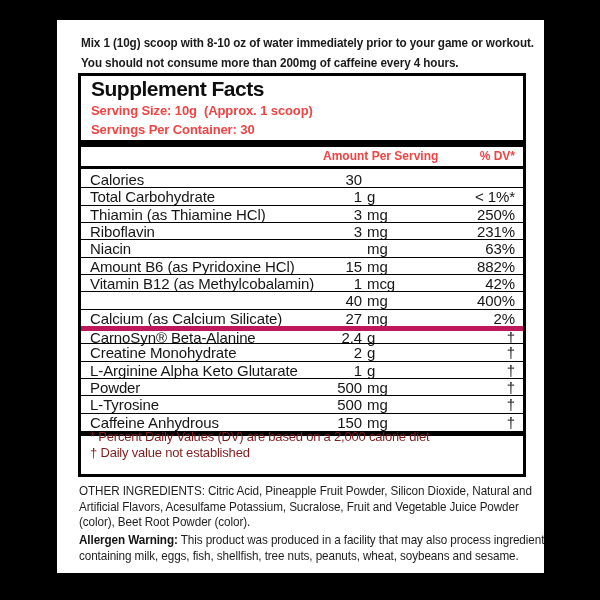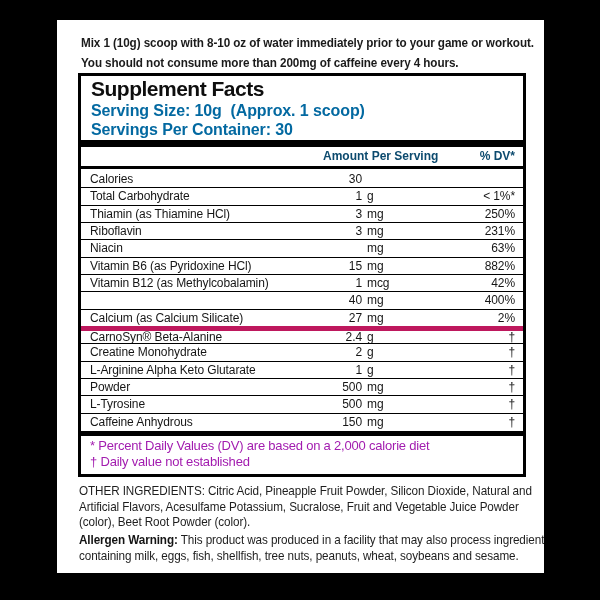--- a/index.html
+++ b/index.html
@@ -26,44 +26,44 @@
   .facts-box{
     position:absolute;left:21px;top:53px;width:448px;height:404px;
     border:3px solid #000;box-sizing:border-box;background:#fff;padding-left:31px;
   }
   .sf-title{
     position:absolute;left:10px;top:1px;
     font-size:21px;font-weight:700;letter-spacing:-0.5px;line-height:23px;color:#0e0e0e;
   }
   .sf-serving{
     position:absolute;left:10px;top:25px;
-    font-size:16px;font-weight:700;line-height:19px;letter-spacing:-0.1px;color:#0369a1;
+    font-size:13px;font-weight:700;line-height:19px;letter-spacing:-0.1px;color:#ef4444;
   }
   .bar{position:absolute;left:0;right:0;background:#000;}
   .bar-thick-top{top:64px;height:7px;}
   .bar-mid{top:90px;height:3px;}
   .bar-bottom{top:355px;height:5px;}
 
   .t-header{position:absolute;left:0;right:0;top:71px;height:19px;
-    font-size:12px;font-weight:700;color:#0c4a6e;}
+    font-size:12px;font-weight:700;color:#ef4444;}
   .th-amount{position:absolute;left:242px;top:2px;white-space:nowrap;}
   .th-dv{position:absolute;right:8px;top:2px;white-space:nowrap;}
 
   .t-rows{position:absolute;left:0;right:0;top:94px;}
   .t-row{position:relative;height:17.33px;box-sizing:border-box;
-    border-top:1.5px solid #000;font-size:12px;color:#161616;letter-spacing:-0.1px;}
+    border-top:1.5px solid #000;font-size:15px;color:#161616;letter-spacing:-0.1px;}
   .t-row.first{border-top:none;}
   .t-row.thick{border-top:5px solid #be185d;}
   .t-lbl{position:absolute;left:9px;top:50%;transform:translateY(-50%);white-space:nowrap;}
   .t-num{position:absolute;left:0;width:281px;text-align:right;top:50%;transform:translateY(-50%);white-space:nowrap;}
   .t-unit{position:absolute;left:286px;top:50%;transform:translateY(-50%);white-space:nowrap;}
   .t-dv{position:absolute;right:8px;top:50%;transform:translateY(-50%);white-space:nowrap;}
 
-  .sf-footnotes{position:absolute;left:9px;top:362px;
-    font-size:13px;font-weight:400;line-height:15.8px;letter-spacing:-0.2px;color:#a21caf;}
+  .sf-footnotes{position:absolute;left:9px;top:353px;
+    font-size:13px;font-weight:400;line-height:15.8px;letter-spacing:-0.2px;color:#7f1d1d;}
 
   
   .para{font-size:13px;font-weight:400;line-height:15.5px;letter-spacing:-0.1px;color:#1e1e1e;}
   .other-ingredients{position:absolute;left:22px;top:463px;width:540px;}
   .allergen{position:absolute;left:22px;top:512px;width:540px;line-height:15.9px;}
   .bold-lead{font-weight:700;color:#141414;}
 </style>
 </head>
 <body style="background: rgb(0, 0, 0);">
 
@@ -115,21 +115,21 @@
     <span class="t-num">3</span>
     <span class="t-unit">mg</span>
     <span class="t-dv">231%</span>
   </div>
         <div class="t-row">
     <span class="t-lbl">Niacin</span>
     <span class="t-unit">mg</span>
     <span class="t-dv">63%</span>
   </div>
         <div class="t-row">
-    <span class="t-lbl">Vitamin B6 (as Pyridoxine HCl)</span>
+    <span class="t-lbl">Amount B6 (as Pyridoxine HCl)</span>
     <span class="t-num">15</span>
     <span class="t-unit">mg</span>
     <span class="t-dv">882%</span>
   </div>
         <div class="t-row">
     <span class="t-lbl">Vitamin B12 (as Methylcobalamin)</span>
     <span class="t-num">1</span>
     <span class="t-unit">mcg</span>
     <span class="t-dv">42%</span>
   </div>

